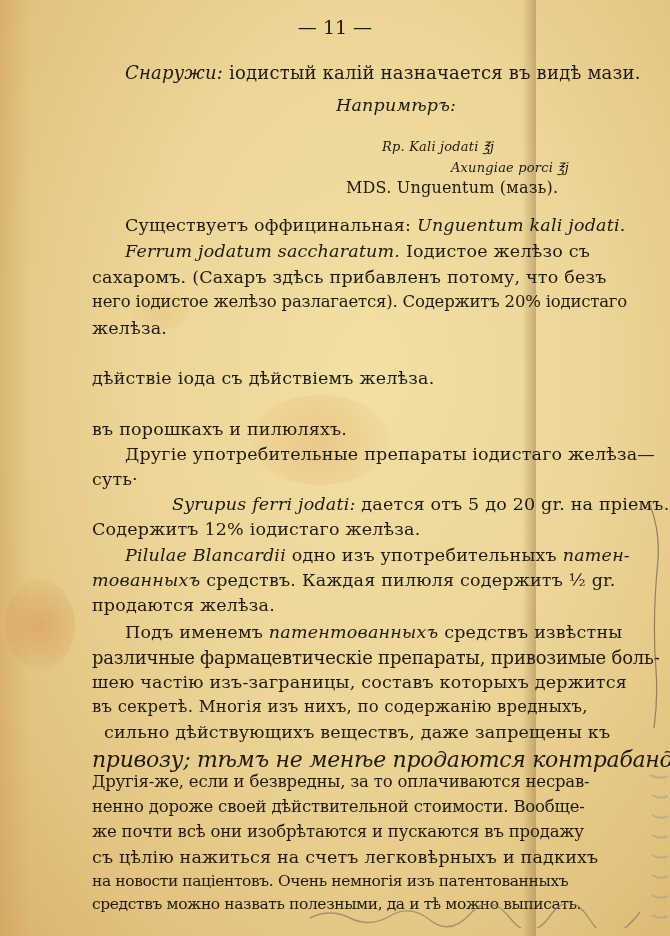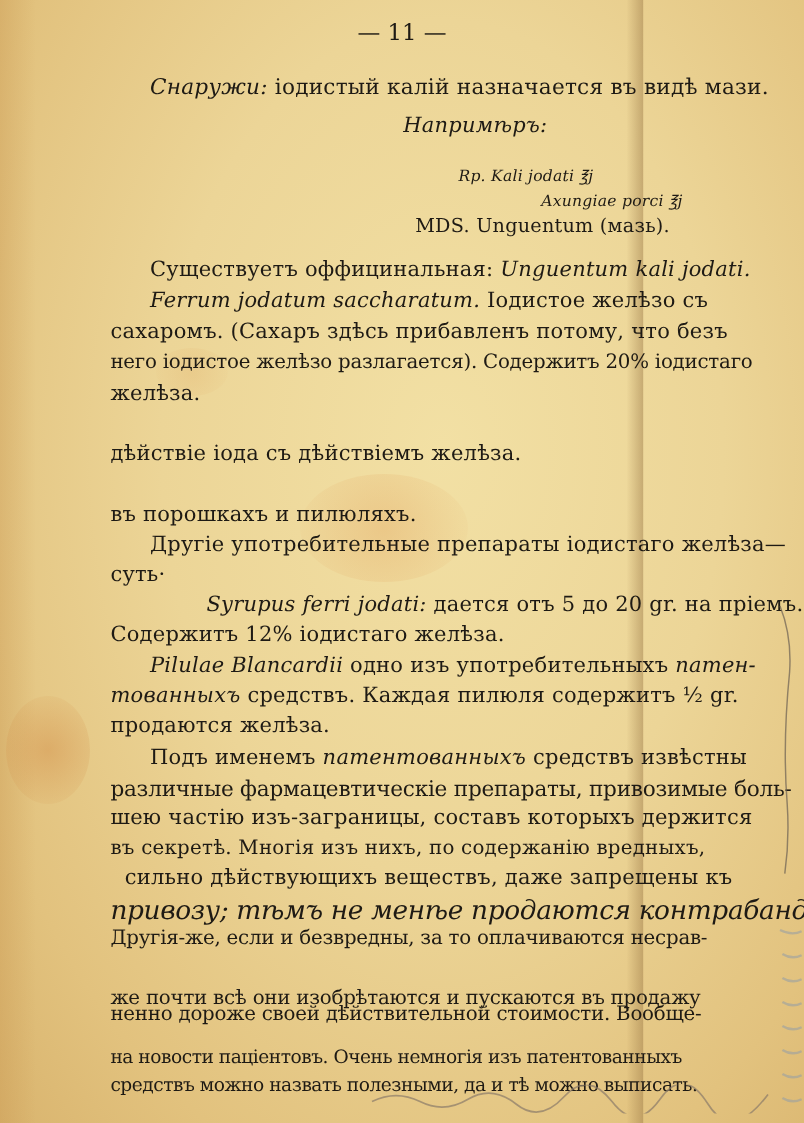--- a/index.html
+++ b/index.html
@@ -57,22 +57,23 @@
   <div class="line" style="left:92px;top:570px;"><span class="it">тованныхъ</span><span> средствъ. Каждая пилюля содержитъ ½ gr.</span></div>
   <div class="line" style="left:92px;top:595px;"><span>продаются желѣза.</span></div>
 
   <div class="line" style="left:125px;top:622px;text-align:right;"><span>Подъ именемъ </span><span class="it">патентованныхъ</span><span> средствъ извѣстны</span></div>
   <div class="line" style="left:92px;top:647px;font-size:18px;letter-spacing:-0.2px;"><span>различные фармацевтическіе препараты, привозимые боль-</span></div>
   <div class="line" style="left:92px;top:672px;"><span>шею частію изъ-заграницы, составъ которыхъ держится</span></div>
   <div class="line" style="left:92px;top:697px;font-size:16.5px;"><span>въ секретѣ. Многія изъ нихъ, по содержанію вредныхъ,</span></div>
   <div class="line" style="left:104px;top:722px;"><span>сильно дѣйствующихъ веществъ, даже запрещены къ</span></div>
   <div class="line" style="left:92px;top:747px;font-size:22px;letter-spacing:-0.3px;font-style:italic;"><span>привозу; тѣмъ не менѣе продаются контрабанднымъ путемъ</span></div>
   <div class="line" style="left:92px;top:772px;font-size:16.5px;letter-spacing:-0.2px;"><span>Другія-же, если и безвредны, за то оплачиваются несрав-</span></div>
-  <div class="line" style="left:92px;top:797px;font-size:16.5px;letter-spacing:-0.2px;margin-top:38px;"><span>ненно дороже своей дѣйствительной стоимости. Вообще-</span></div>
+  <div class="line" style="left:92px;top:797px;font-size:16.5px;letter-spacing:-0.2px;"><span>ненно дороже своей дѣйствительной стоимости. Вообще-</span></div>
   <div class="line" style="left:92px;top:822px;font-size:16.5px;letter-spacing:-0.2px;"><span>же почти всѣ они изобрѣтаются и пускаются въ продажу</span></div>
+  <div class="line" style="left:92px;top:847px;"><span>съ цѣлію нажиться на счетъ легковѣрныхъ и падкихъ</span></div>
   <div class="line" style="left:92px;top:872px;font-size:15.5px;letter-spacing:-0.4px;"><span>на новости паціентовъ. Очень немногія изъ патентованныхъ</span></div>
   <div class="line" style="left:92px;top:895px;font-size:15.5px;letter-spacing:-0.4px;"><span>средствъ можно назвать полезными, да и тѣ можно выписать.</span></div>
 
   <svg class="squiggle" width="360" height="24" viewBox="0 0 360 24">
     <path d="M10 14 Q30 4 50 14 T90 12 T130 16 T170 10 T210 14 T250 12 T290 16 T340 8" stroke="#8a7a6a" stroke-width="1.4" fill="none" opacity="0.7"></path>
   </svg>
 
   <svg class="curve" style="left:640px;top:500px;" width="30" height="230" viewBox="0 0 30 230">
     <path d="M10 5 Q20 30 18 60 Q12 120 16 170 Q18 200 14 228" stroke="#6b5f52" stroke-width="1.2" fill="none" opacity="0.7"></path>
   </svg>

